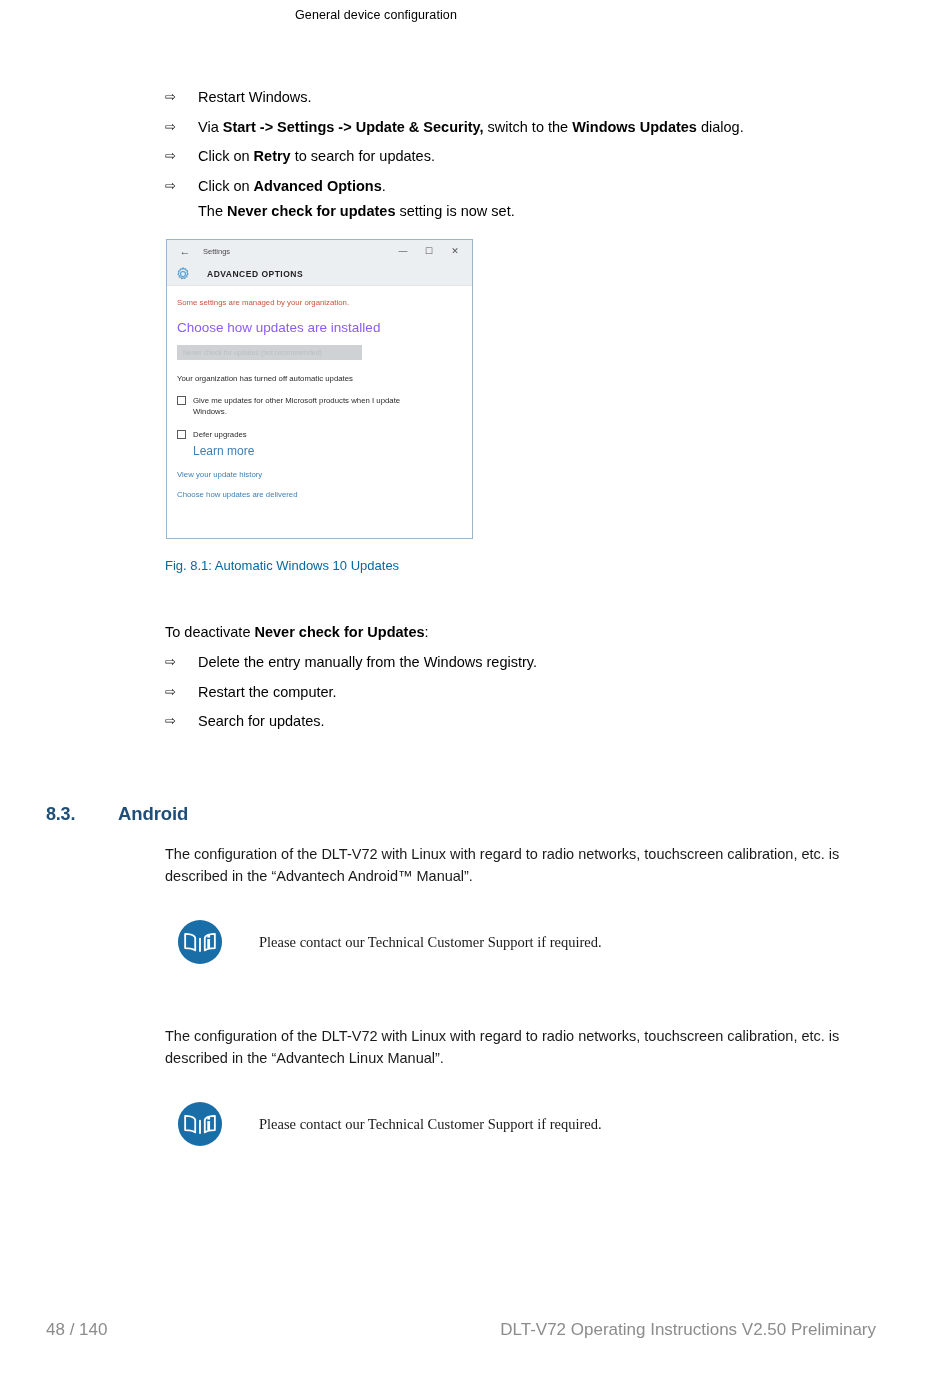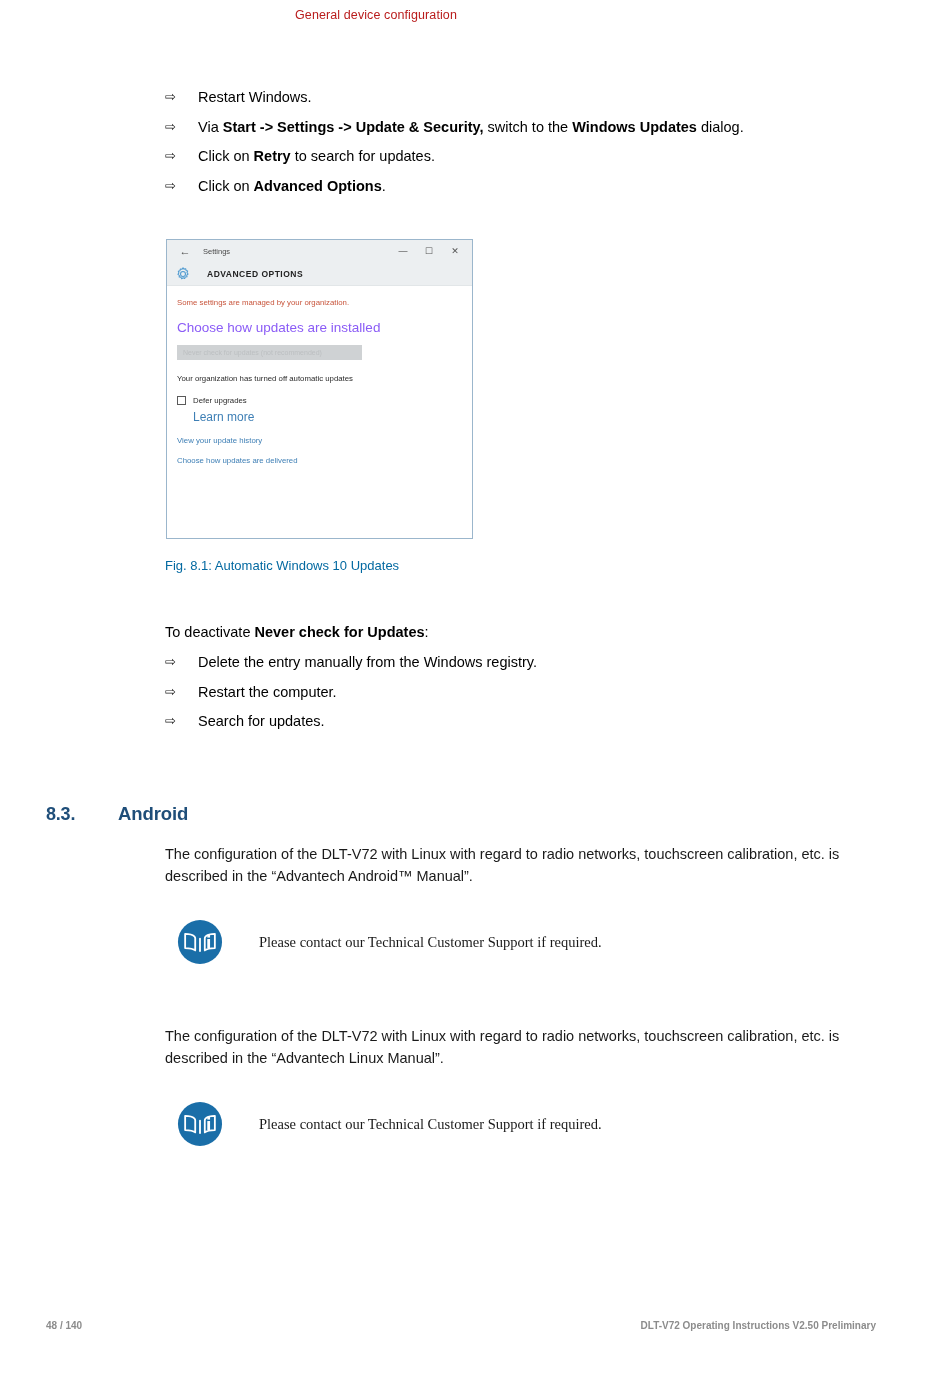--- a/index.html
+++ b/index.html
@@ -17,21 +17,21 @@
   }
 
   
   .page-header {
     position: absolute;
     top: 8px;
     left: 0;
     width: 780px;
     text-align: center;
     font-size: 12.5px;
-    color: #b91c1c;
+    color: #000000;
     letter-spacing: 0.1px;
   }
   .page-header .hdr-text { padding-right: 28px; }
 
   .steps { position: absolute; left: 165px; top: 88px; width: 700px; }
   .step-row {
     display: flex;
     align-items: flex-start;
     margin-bottom: 10px;
     font-size: 14.5px;
@@ -257,23 +257,22 @@
   }
 
   
   .page-footer {
     position: absolute;
     left: 46px;
     top: 1320px;
     width: 830px;
     display: flex;
     justify-content: space-between;
-    font-size: 10px;
+    font-size: 17px;
     color: #8c8c8c;
-    font-weight: bold;
   }
 </style>
 </head>
 <body>
 
 <div class="page-header">
   <span class="hdr-text">General device configuration</span>
 </div>
 
 <div class="steps">
@@ -286,20 +285,21 @@
     <span class="step-text">Via <b>Start -&gt; Settings -&gt; Update &amp; Security,</b> switch to the <b>Windows Updates</b> dialog.</span>
   </div>
   <div class="step-row">
     <span class="step-arrow">⇨</span>
     <span class="step-text">Click on <b>Retry</b> to search for updates.</span>
   </div>
   <div class="step-row">
     <span class="step-arrow">⇨</span>
     <span class="step-text">Click on <b>Advanced Options</b>.</span>
   </div>
+  <div class="step-sub">The <b>Never check for updates</b> setting is now set.</div>
 </div>
 
 <div class="figure">
 
   <div class="win-titlebar">
     <span class="win-back">←</span>
     <span class="win-title">Settings</span>
     <span class="win-ctrls">
       <span class="win-ctrl">—</span>
       <span class="win-ctrl">☐</span>
@@ -314,20 +314,24 @@
     </svg>
     <span class="win-subtitle">ADVANCED OPTIONS</span>
   </div>
 
   <div class="win-body">
     <div class="org-warning">Some settings are managed by your organization.</div>
     <div class="win-h1">Choose how updates are installed</div>
     <div class="win-dropdown">Never check for updates (not recommended)</div>
     <div class="win-note">Your organization has turned off automatic updates</div>
 
+    <div class="cb-row">
+      <span class="cb-box"></span>
+      <span class="cb-label">Give me updates for other Microsoft products when I update Windows.</span>
+    </div>
 
     <div class="cb-row">
       <span class="cb-box"></span>
       <span class="cb-label">Defer upgrades</span>
     </div>
     <div class="win-link-sub">Learn more</div>
 
     <div class="win-link">View your update history</div>
     <div class="win-link">Choose how updates are delivered</div>
   </div>

